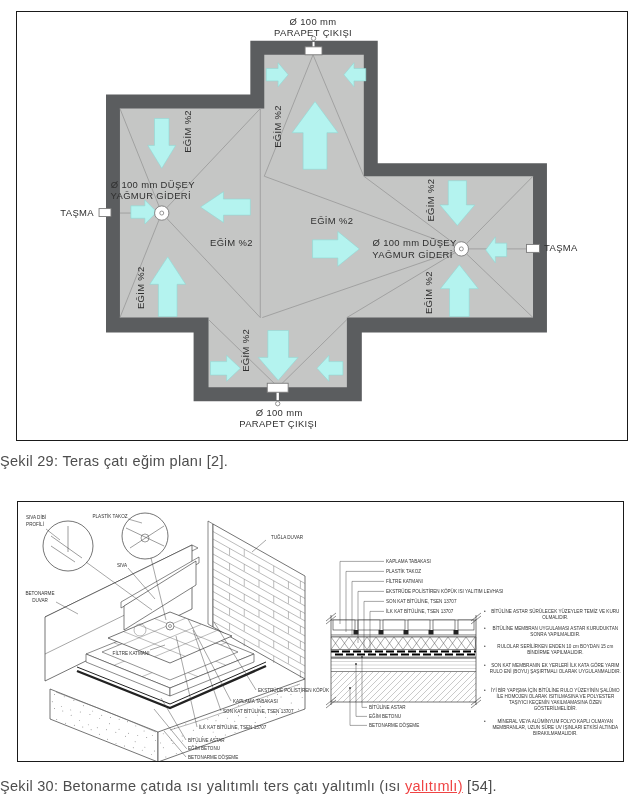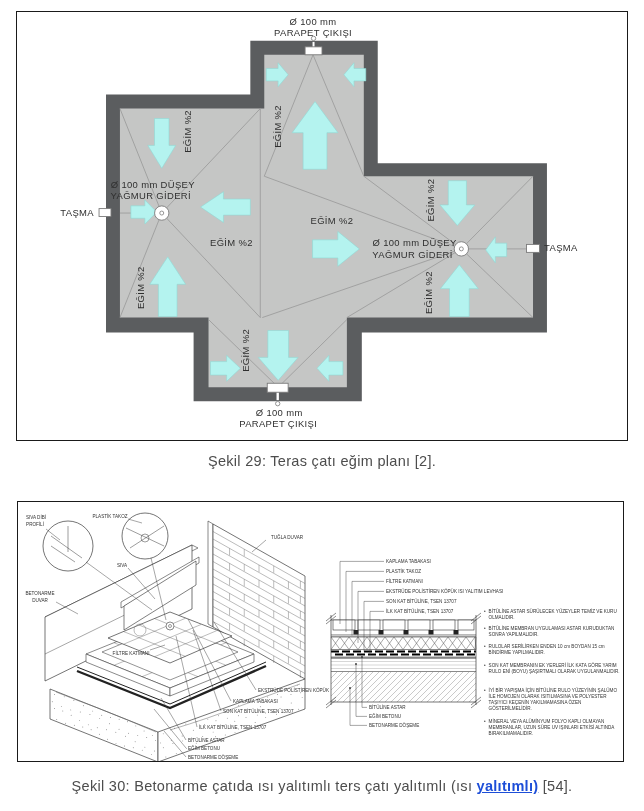--- a/index.html
+++ b/index.html
@@ -1,23 +1,23 @@
 <!DOCTYPE html>
 <html><head>
 <meta charset="utf-8">
 <style>
   html,body{margin:0;padding:0;background:#fff;}
   body{width:644px;height:811px;position:relative;font-family:"Liberation Sans",sans-serif;overflow:hidden;}
-  .figbox{position:absolute;background:#fff;border:1px solid #1a1a1a;box-sizing:border-box;}
+  .figbox{position:absolute;background:#fff;border:1px solid #1a1a1a;box-sizing:border-box;text-align:center;}
   #fig1-box{left:16px;top:11px;width:612px;height:430px;}
   #fig2-box{left:17px;top:501px;width:607px;height:261px;}
-  .caption{position:absolute;left:0;width:644px;text-align:center;color:#4d4d4d;font-size:14.5px;letter-spacing:.3px;}
+  .caption{position:absolute;left:0;width:644px;text-align:left;color:#4d4d4d;font-size:14.5px;letter-spacing:.3px;}
   #cap1{top:453px;}
   #cap2{top:778px;}
-  .cap-link{color:#1d4ed8;text-decoration:underline;cursor:pointer;font-weight:bold;}
+  .cap-link{color:#ef4444;text-decoration:underline;cursor:pointer;}
   svg{position:absolute;left:0;top:0;}
   #notes{position:absolute;left:466px;top:0;width:138px;}
   .note{position:absolute;display:flex;gap:3px;color:#333;font-size:4.6px;line-height:6px;width:138px;letter-spacing:0;}
   .blt{flex:0 0 auto;font-size:4.6px;line-height:6px;}
 </style>
 </head>
 <body>
 
 <div id="fig1-box" class="figbox">
   <svg id="fig1-svg" width="610" height="428" viewBox="16 11 612 430">

